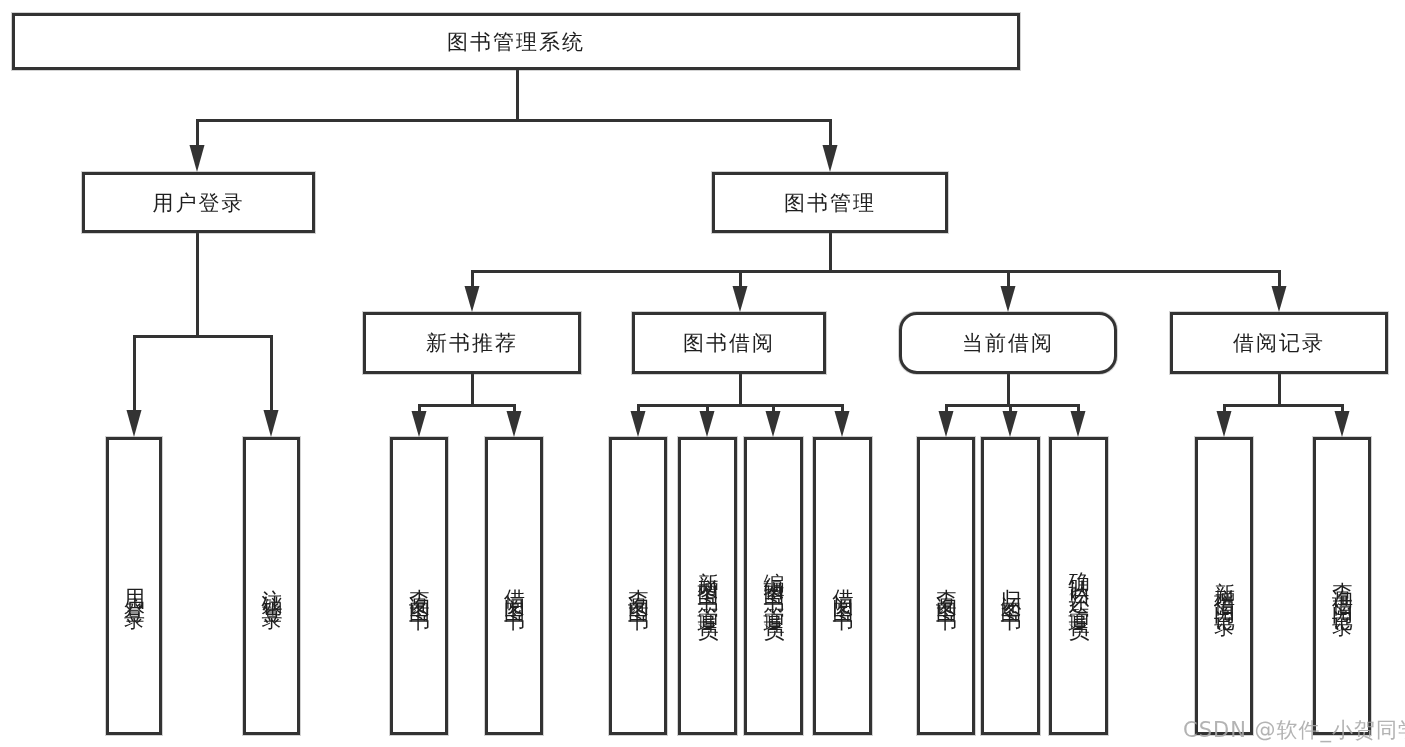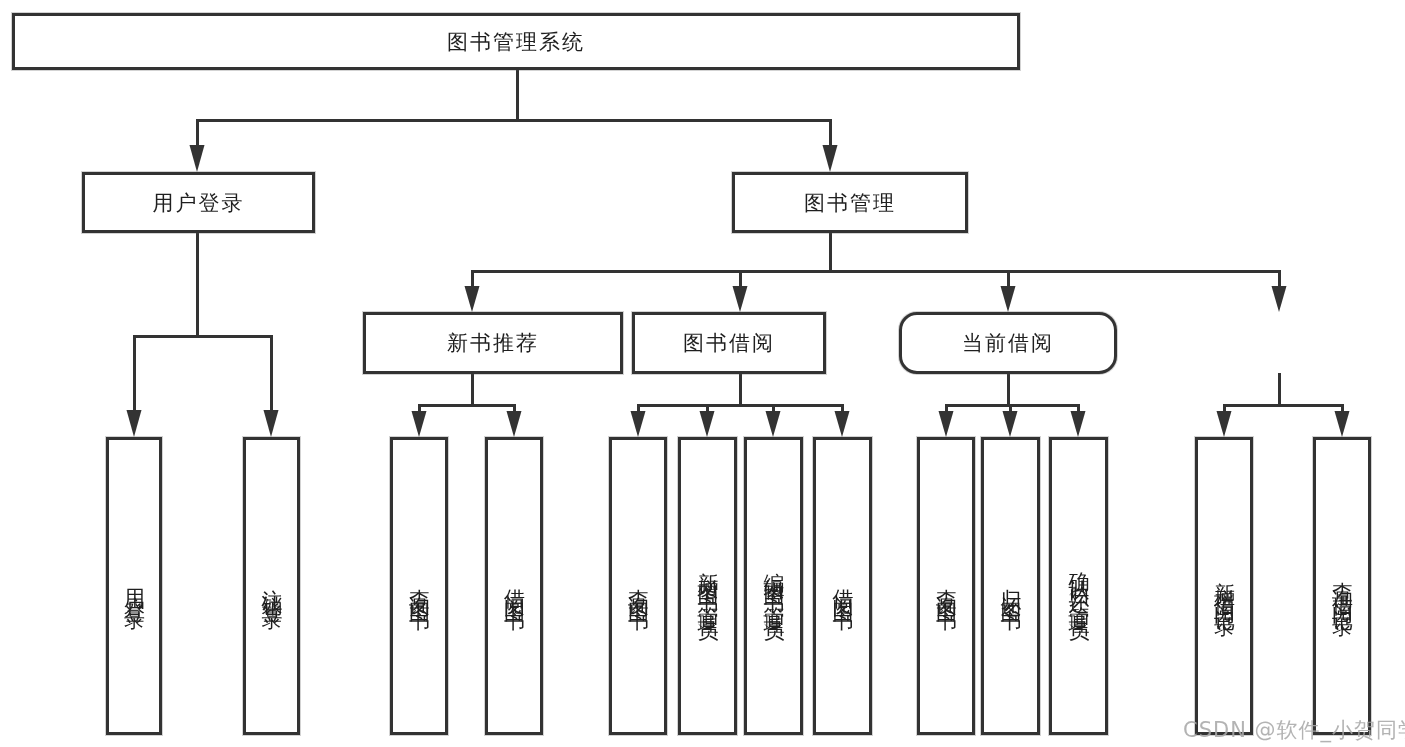--- a/index.html
+++ b/index.html
@@ -39,23 +39,23 @@
     text-orientation: mixed;
     font-size: 21px;
     letter-spacing: 7px;
     line-height: 1;
     white-space: nowrap;
   }
   
   #n-root   { left: 12px;  top: 13px;  width: 1008px; height: 57px; font-family: Liberation Mono, monospace; }
   
   #n-login  { left: 82px;  top: 172px; width: 233px;  height: 61px; }
-  #n-mgmt   { left: 732px; top: 172px; width: 236px;  height: 61px; }
-  
-  #n-newbook { left: 363px;  top: 312px; width: 260px; height: 62px; }
+  #n-mgmt   { left: 712px; top: 172px; width: 236px;  height: 61px; }
+  
+  #n-newbook { left: 363px;  top: 312px; width: 218px; height: 62px; }
   #n-borrow  { left: 632px;  top: 312px; width: 194px; height: 62px; }
   #n-current { left: 899px;  top: 312px; width: 218px; height: 62px; border-radius: 18px; }
   #n-records { left: 1170px; top: 312px; width: 218px; height: 62px; }
   
   .leaf { top: 437px; height: 298px; }
   #l-login-login   { left: 106px;  width: 56px; }
   #l-login-logout  { left: 243px;  width: 57px; }
   #l-nb-query      { left: 390px;  width: 58px; }
   #l-nb-borrow     { left: 485px;  width: 58px; }
   #l-bb-query      { left: 609px;  width: 58px; }
@@ -166,20 +166,23 @@
 
   <div class="node hnode" id="n-newbook">
     <span>新书推荐</span>
   </div>
   <div class="node hnode" id="n-borrow">
     <span>图书借阅</span>
   </div>
   <div class="node hnode" id="n-current">
     <span>当前借阅</span>
   </div>
+  <div class="node hnode" id="n-records">
+    <span>借阅记录</span>
+  </div>
 
   <div class="node vnode leaf" id="l-login-login">
     <span>用户登录</span>
   </div>
   <div class="node vnode leaf" id="l-login-logout">
     <span>注销登录</span>
   </div>
 
   <div class="node vnode leaf" id="l-nb-query">
     <span>查询图书</span>

